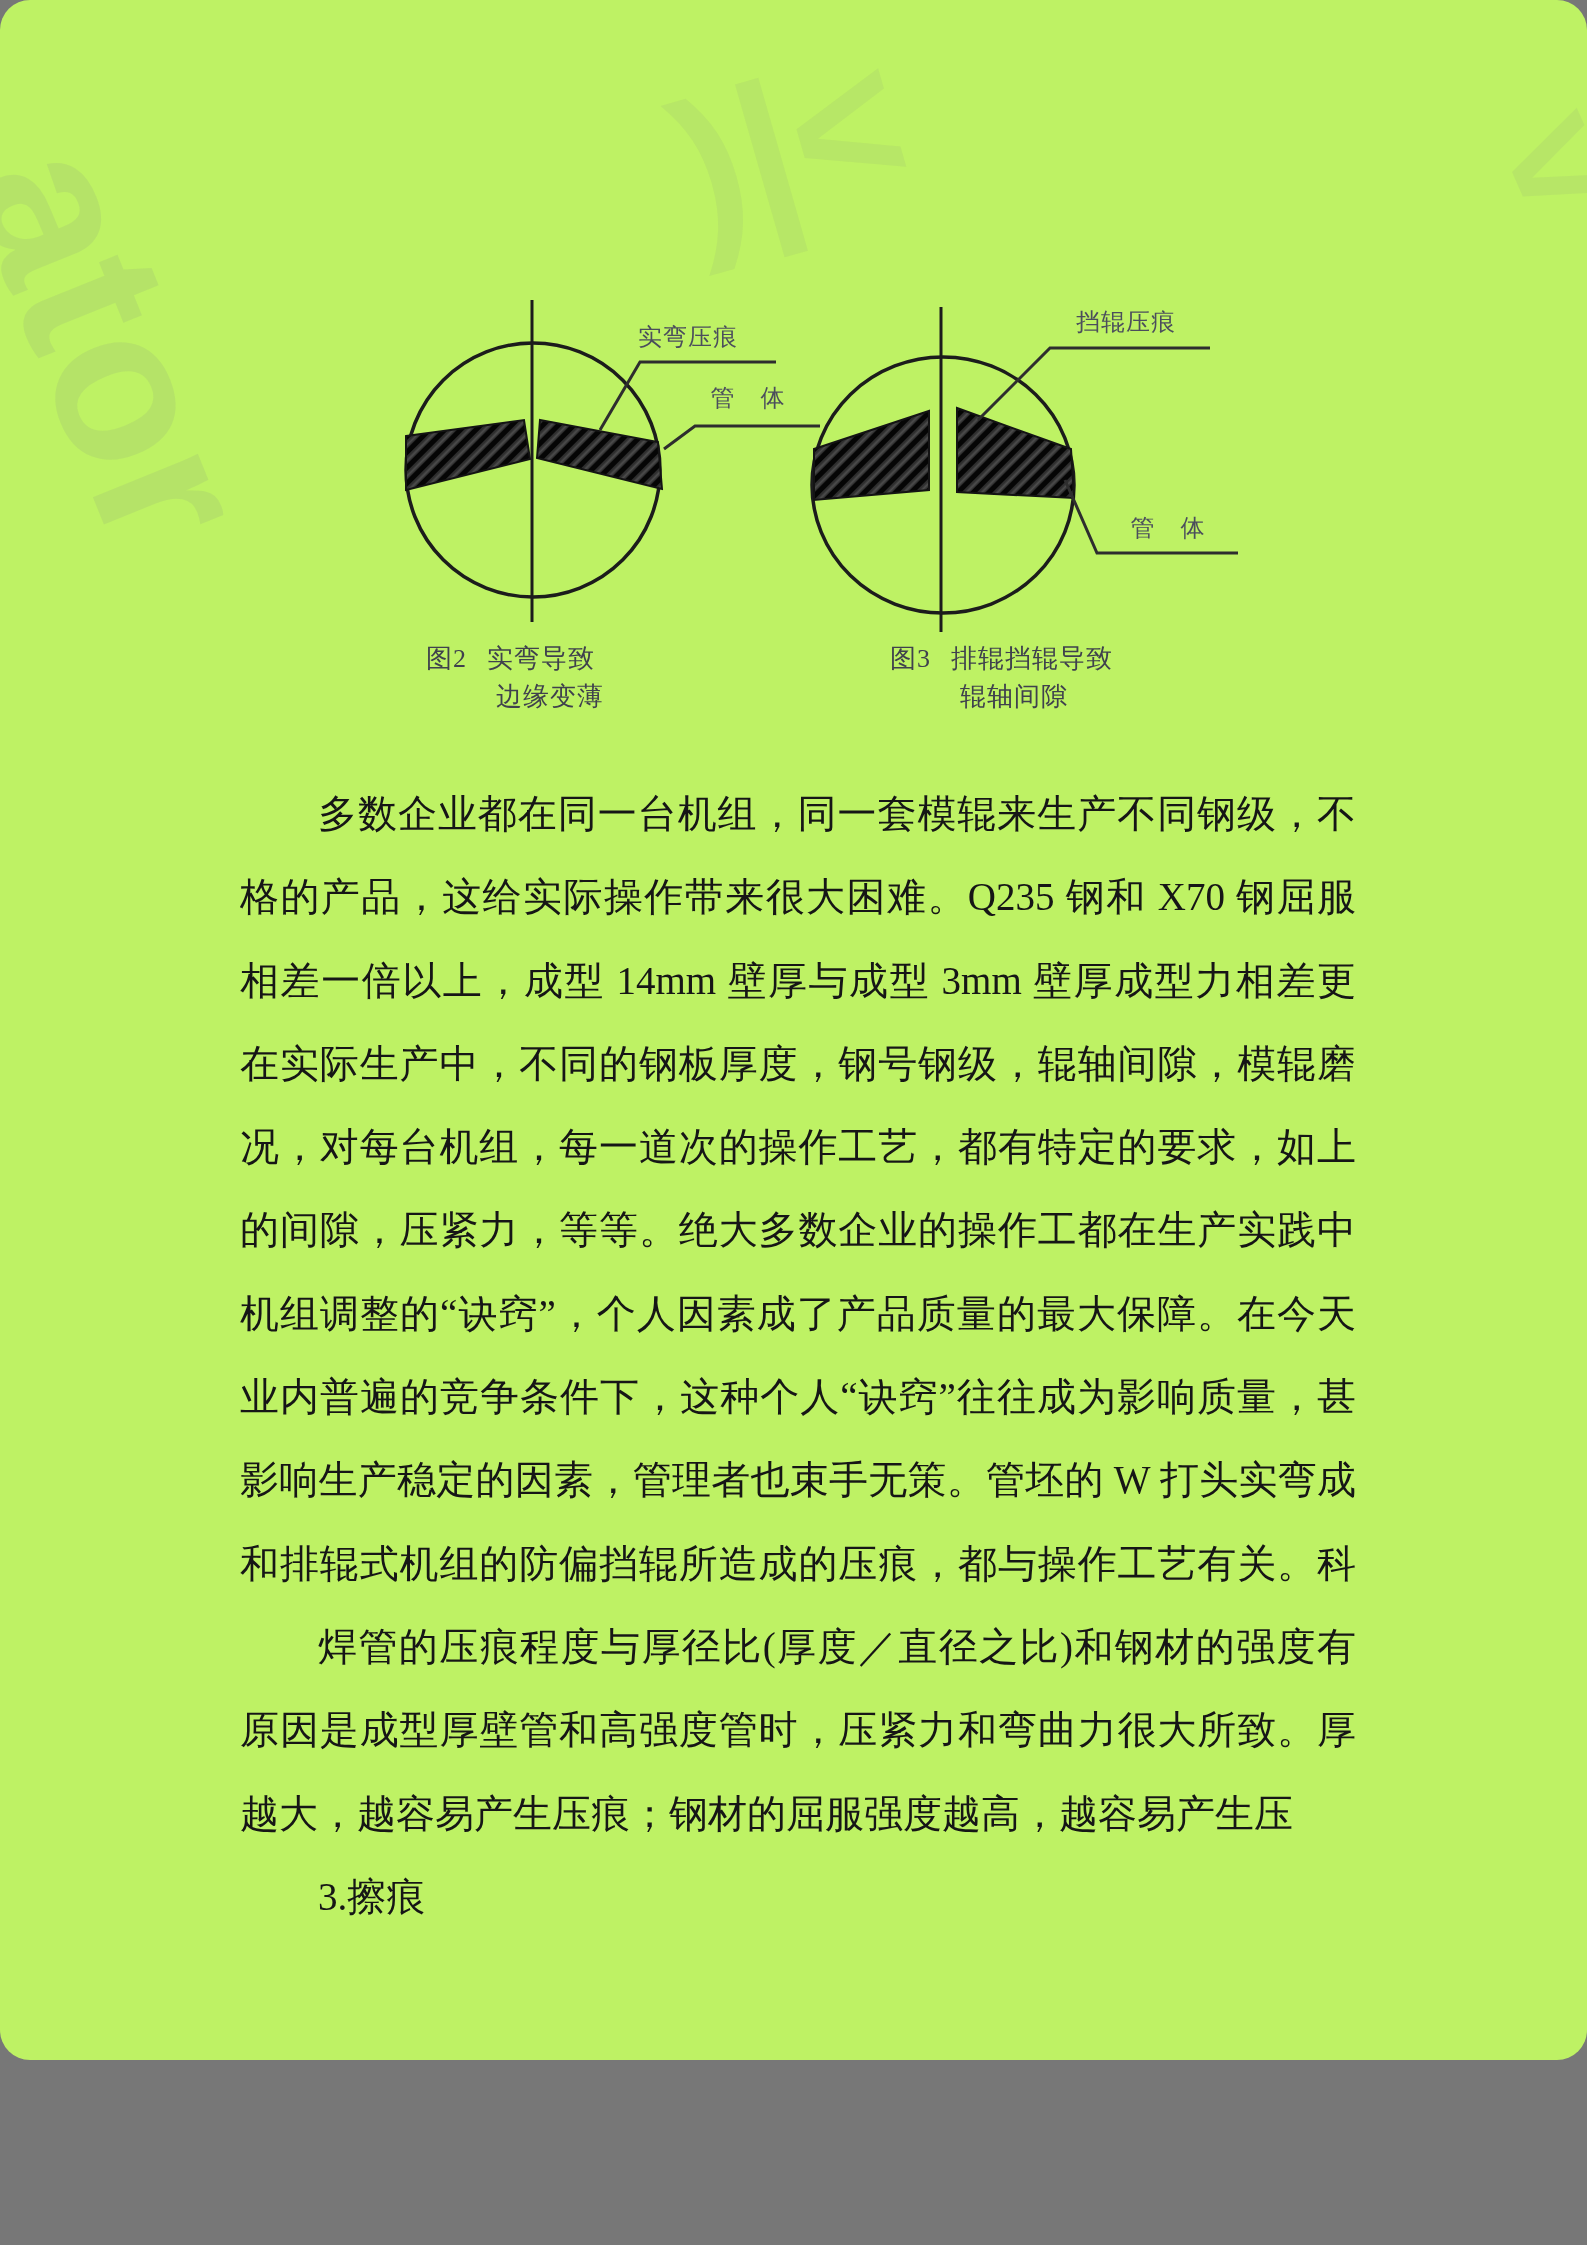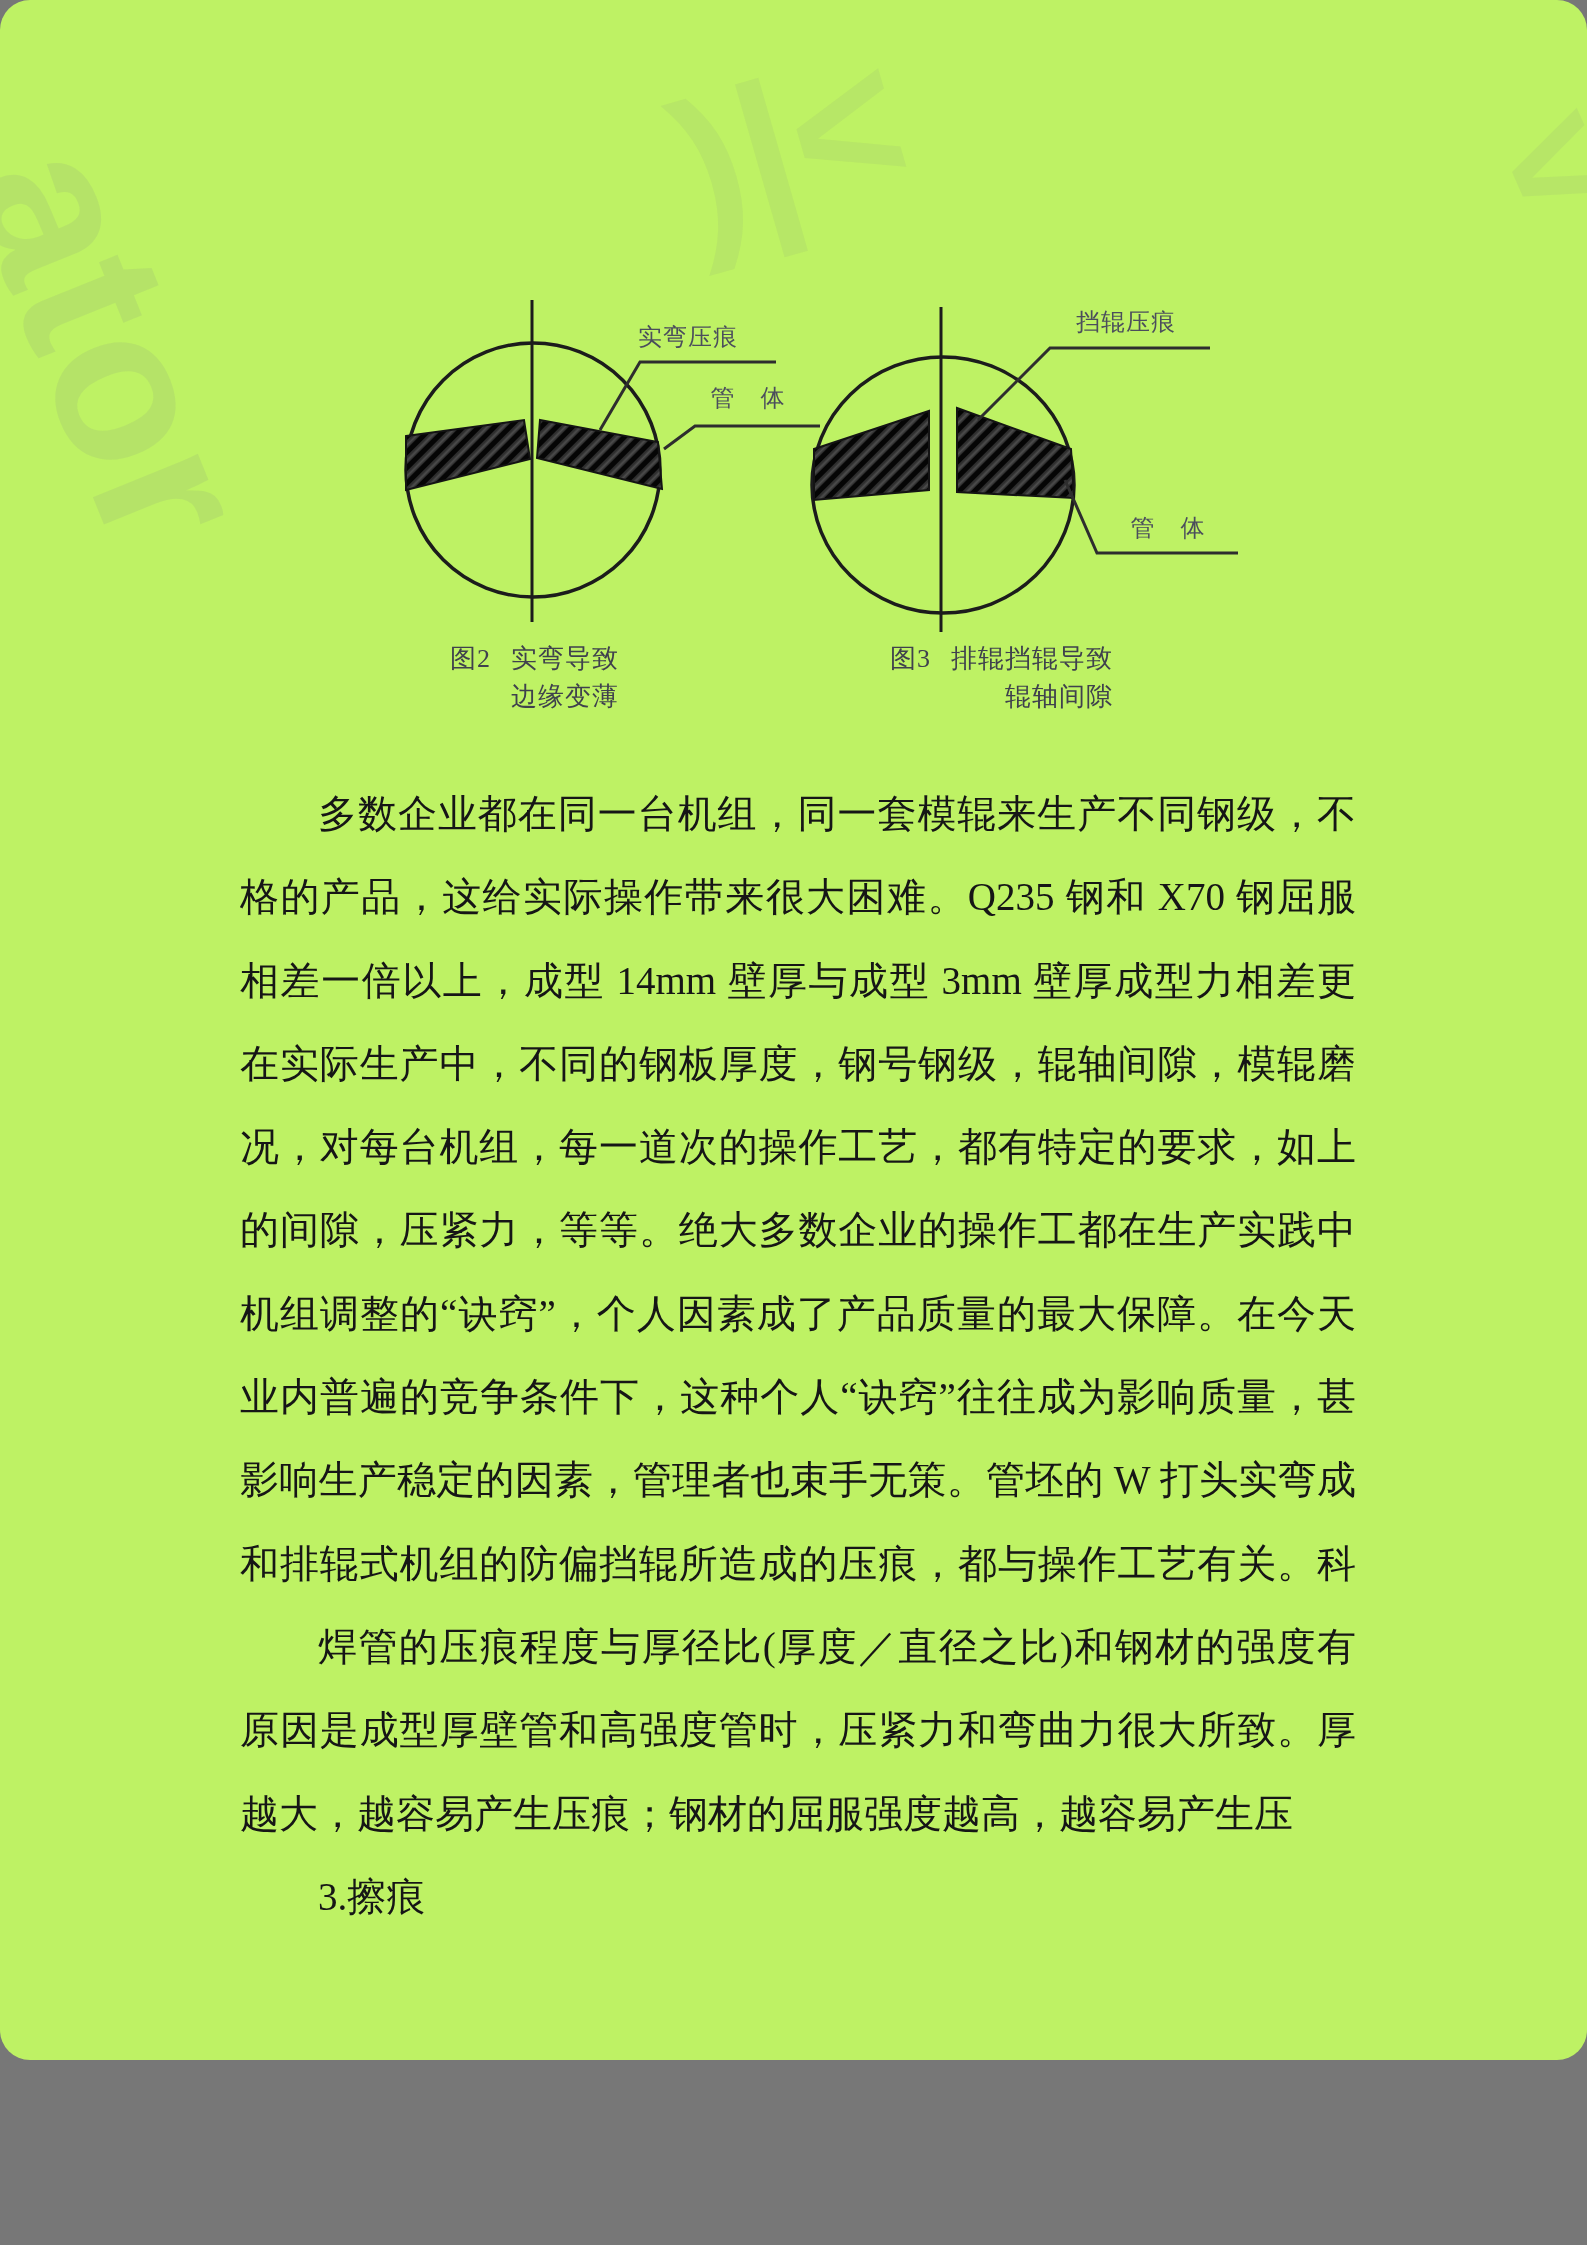--- a/index.html
+++ b/index.html
@@ -37,21 +37,21 @@
     position:absolute;
     top:640px;
     z-index:2;
     font-size:26px;
     line-height:38px;
     color:#3f414d;
     letter-spacing:1px;
     white-space:nowrap;
   }
   .cap-no{display:inline-block;margin-right:20px;}
-  .cap-row2{margin-left:56px;text-align:right;}
+  .cap-row2{margin-left:70px;}
   .bodytext{
     position:absolute;
     left:240px;top:772px;
     width:1116px;
     z-index:2;
     font-size:39px;
     line-height:83.3px;
     color:#161616;
     white-space:normal;
   }
@@ -103,21 +103,21 @@
       <ellipse cx="943" cy="485" rx="131" ry="128" fill="none" stroke="#1c1c1c" stroke-width="3.5"></ellipse>
       <polygon points="814,449 929,411 929,490 814,500" fill="url(#hatch)" stroke="#141414" stroke-width="2"></polygon>
       <polygon points="957,408 1071,449 1074,498 957,492" fill="url(#hatch)" stroke="#141414" stroke-width="2"></polygon>
       <polyline points="1210,348 1050,348 978,420" fill="none" stroke="#2e2e2e" stroke-width="3"></polyline>
       <polyline points="1065,480 1097,553 1238,553" fill="none" stroke="#2e2e2e" stroke-width="3"></polyline>
       <text x="1126" y="330" text-anchor="middle" class="dlabel">挡辊压痕</text>
       <text x="1168" y="536" text-anchor="middle" class="dlabel">管　体</text>
     </g>
   </svg>
 
-  <div class="caption" style="left:450px">
+  <div class="caption" style="left:426px">
     <div class="cap-row">
       <span class="cap-no">图2</span><span>实弯导致</span>
     </div>
     <div class="cap-row2">边缘变薄</div>
   </div>
 
   <div class="caption" style="left:890px">
     <div class="cap-row">
       <span class="cap-no">图3</span><span>排辊挡辊导致</span>
     </div>

